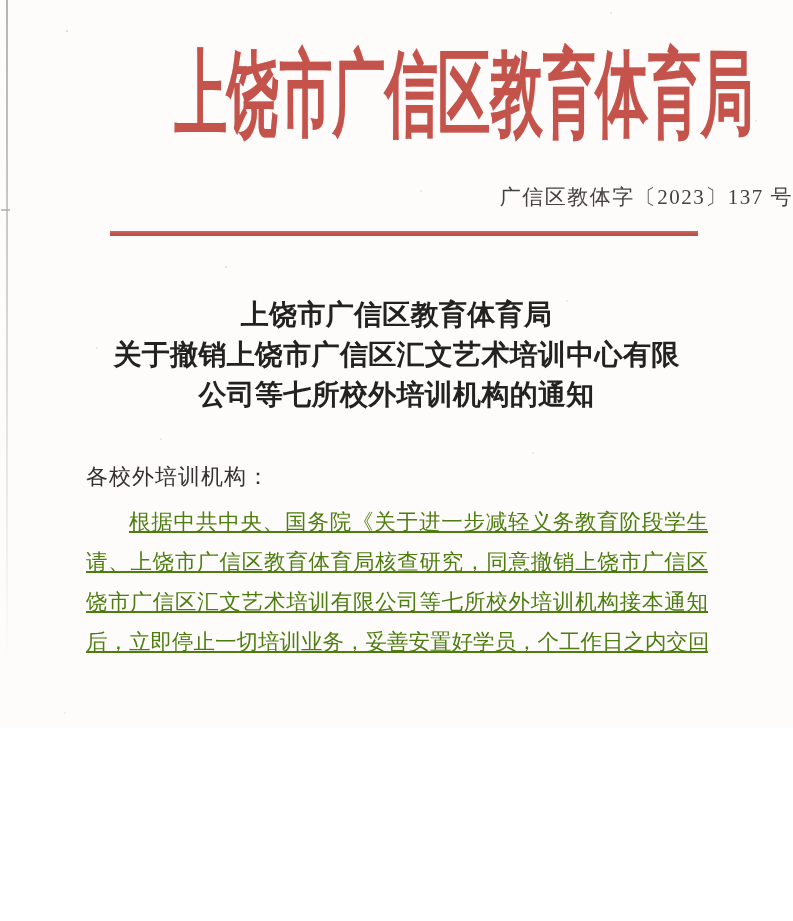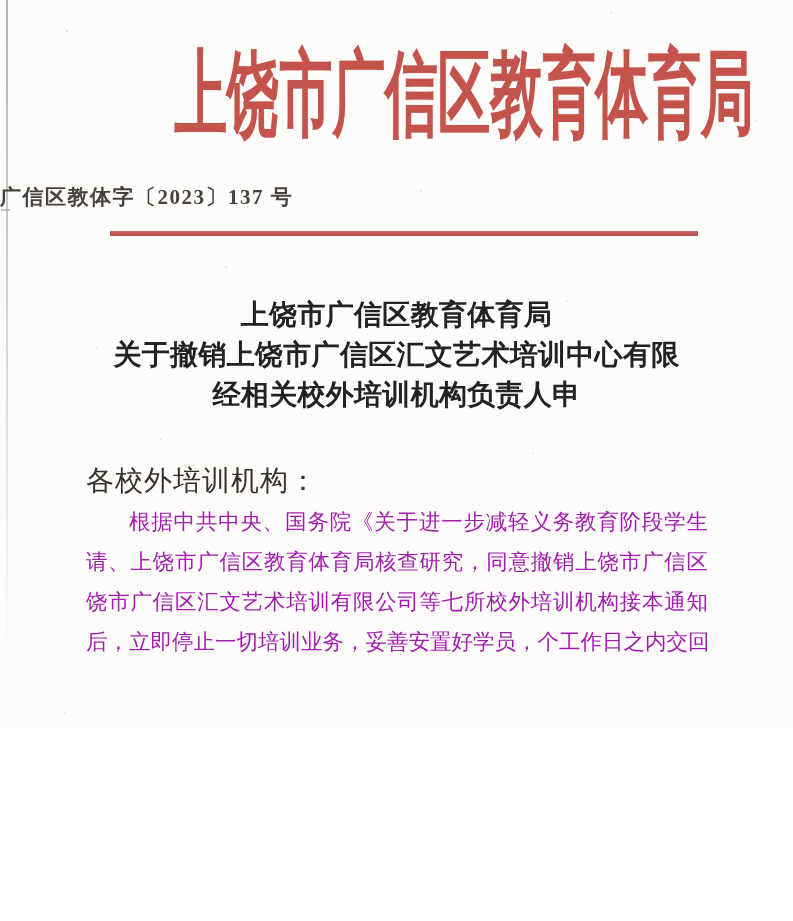--- a/index.html
+++ b/index.html
@@ -42,42 +42,42 @@
     position:absolute;left:0;right:0;top:44px;
     text-align:center;white-space:nowrap;
     font-size:94px;line-height:100px;font-weight:700;
     color:#c4544b;
     transform:scaleX(0.56);transform-origin:50% 0;
     text-shadow:0 0 1px rgba(196,84,75,.55);
   }
   
   .doc-number{
     position:absolute;left:0;right:0;top:183px;
-    text-align:left;
-    font-size:21px;letter-spacing:1.5px;color:#45423e;font-weight:bold;
+    text-align:right;
+    font-size:21px;letter-spacing:1.5px;color:#45423e;
   }
   
   .red-rule{
     position:absolute;left:110px;top:231px;width:588px;height:5px;
     background:linear-gradient(to bottom,#cd6c62 0%,#c2574e 45%,#b94f47 100%);
   }
   
   .doc-title{
     position:absolute;left:0;right:0;top:295px;
     text-align:center;color:#242220;
     font-size:28px;font-weight:700;line-height:40px;letter-spacing:0.3px;
   }
   
   .salutation{
     position:absolute;left:86px;top:462px;
-    font-size:28px;color:#35322e;letter-spacing:1px;
+    font-size:22px;color:#35322e;letter-spacing:1px;
   }
   .body-paragraph{
     position:absolute;left:86px;top:502px;width:622px;
-    font-size:21.5px;line-height:40px;color:#a21caf;
+    font-size:21.5px;line-height:40px;color:#4d7c0f;text-decoration:underline;
   }
   .body-line{
     text-align:justify;text-align-last:justify;
     height:40px;overflow:hidden;white-space:nowrap;
   }
   .body-line.indent{text-indent:2em;}
   
   .page-number{
     position:absolute;left:622px;top:816px;
     font-size:21px;color:#3f3d3a;letter-spacing:1px;
@@ -110,21 +110,21 @@
 
   <div class="letterhead">上饶市广信区教育体育局</div>
 
   <div class="doc-number">广信区教体字〔2023〕137 号</div>
 
   <div class="red-rule"></div>
 
   <div class="doc-title">
     <div>上饶市广信区教育体育局</div>
     <div>关于撤销上饶市广信区汇文艺术培训中心有限</div>
-    <div>经相关校外培训机构负责人申</div>
+    <div>公司等七所校外培训机构的通知</div>
   </div>
 
   <div class="salutation">各校外培训机构：</div>
 
   <div class="body-paragraph">
     <div class="body-line indent">根据中共中央、国务院《关于进一步减轻义务教育阶段学生</div>
     <div class="body-line">请、上饶市广信区教育体育局核查研究，同意撤销上饶市广信区</div>
     <div class="body-line">饶市广信区汇文艺术培训有限公司等七所校外培训机构接本通知</div>
     <div class="body-line">后，立即停止一切培训业务，妥善安置好学员，个工作日之内交回</div>
   </div>

